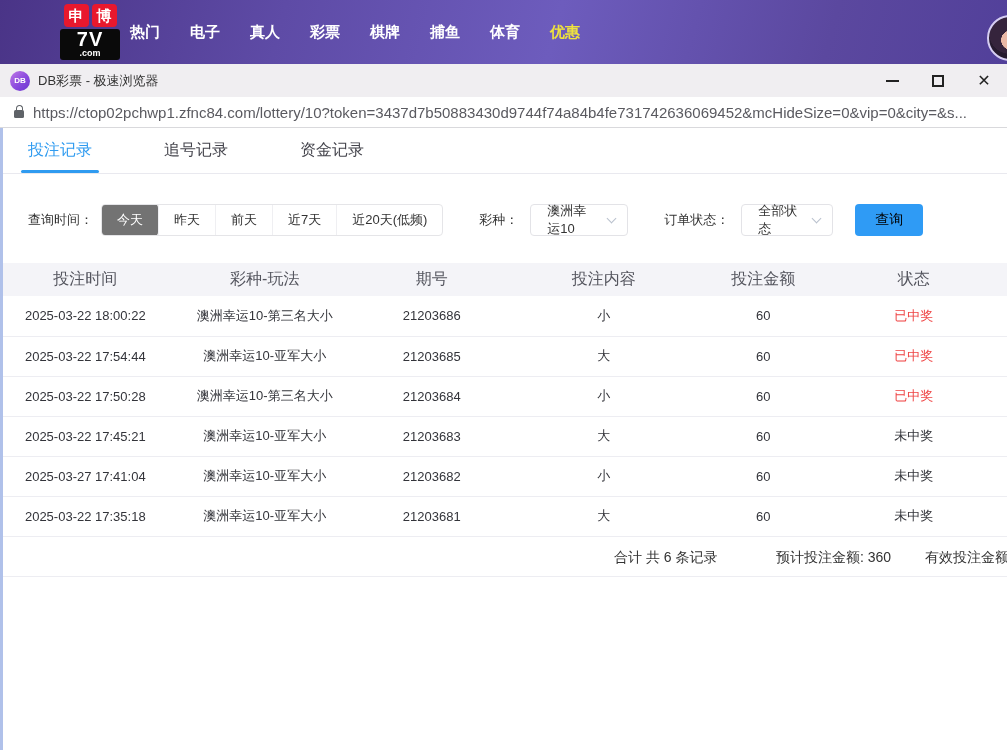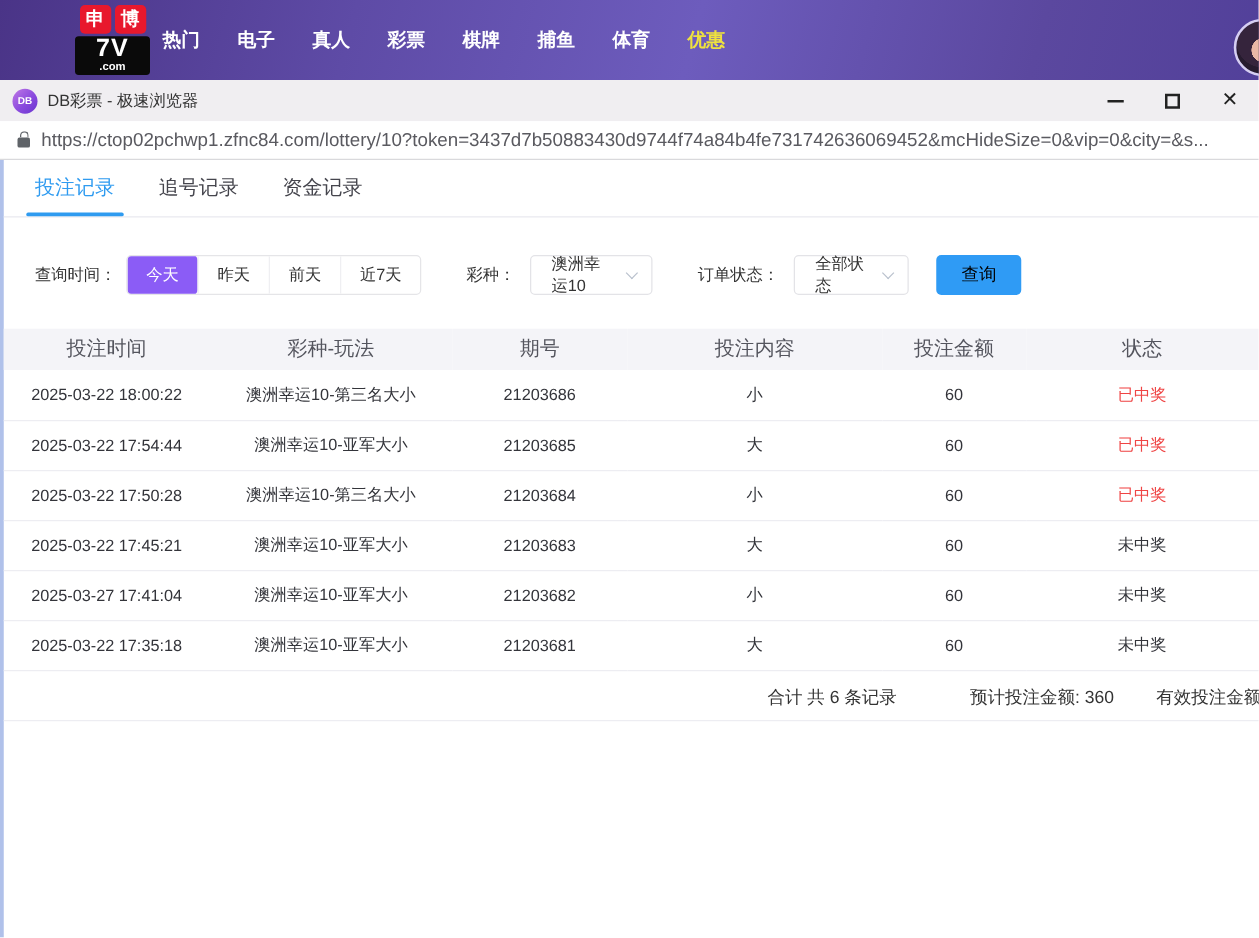--- a/index.html
+++ b/index.html
@@ -42,35 +42,35 @@
             align-items:center; padding:0 12px; }
   .lock { width:10px; height:8px; background:#5f6368; border-radius:1.5px; position:relative;
           margin:3px 9px 0 2px; flex:none; }
   .lock:before { content:''; position:absolute; top:-5px; left:1.5px; width:7px; height:5px;
           border:1.5px solid #5f6368; border-bottom:none; border-radius:4px 4px 0 0; box-sizing:border-box; }
   .url-text { font-size:15px; color:#5a5a60; white-space:nowrap; overflow:hidden; }
 
   
   .content { height:622px; background:#fff; border-left:3px solid #b0c1ea; }
 
-  .tabs { display:flex; gap:35px; padding-left:25px; height:46px; align-items:center;
+  .tabs { display:flex; gap:72px; padding-left:25px; height:46px; align-items:center;
           border-bottom:1px solid #e9e9ef; }
   .tab { font-size:16px; color:#45454d; height:100%; display:flex; align-items:center;
          position:relative; cursor:pointer; }
   .tab.active { color:#2f9bf0; }
   .tab.active:after { content:''; position:absolute; left:-7px; right:-7px; bottom:0; height:3px;
          background:#2f9bf0; border-radius:3px; }
 
   .filters { display:flex; align-items:center; margin:30px 0 0 25px; height:32px;
              font-size:13px; color:#333; }
   .time-group { display:flex; border:1px solid #e5e5e8; border-radius:4px; margin-left:8px;
                 height:32px; background:#fff; overflow:hidden; }
   .time-opt { padding:0 15px; line-height:30px; cursor:pointer; white-space:nowrap; }
   .time-opt + .time-opt { border-left:1px solid #efeff2; }
-  .time-opt.active { background:#8b5cf6; color:#fff; line-height:32px; margin:-1px 0;
+  .time-opt.active { background:#737373; color:#fff; line-height:32px; margin:-1px 0;
                      border-radius:4px; border-left:none; }
   .flt-label { margin-left:36px; white-space:nowrap; }
   .flt-label.first { margin-left:0; }
   .select { display:flex; align-items:center; justify-content:space-between; border:1px solid #e3e3e7;
             border-radius:4px; height:32px; margin-left:12px; padding:0 12px 0 16px; cursor:pointer; }
   .select.lottery { width:98px; }
   .select.status  { width:92px; }
   .chevron { width:7px; height:7px; border-right:1.5px solid #b9c1cd; border-bottom:1.5px solid #b9c1cd;
              transform:rotate(45deg); margin:-3px 0 0 10px; flex:none; }
   .search-btn { margin-left:22px; width:68px; height:32px; background:#2f9bf5; color:#000000;
@@ -144,20 +144,21 @@
     <div class="tab">资金记录</div>
   </div>
 
   <div class="filters">
     <span class="flt-label first">查询时间：</span>
     <div class="time-group">
       <span class="time-opt active">今天</span>
       <span class="time-opt">昨天</span>
       <span class="time-opt">前天</span>
       <span class="time-opt">近7天</span>
+      <span class="time-opt">近20天(低频)</span>
     </div>
     <span class="flt-label">彩种：</span>
     <div class="select lottery">
       <span>澳洲幸运10</span>
       <span class="chevron"></span>
     </div>
     <span class="flt-label">订单状态：</span>
     <div class="select status">
       <span>全部状态</span>
       <span class="chevron"></span>

